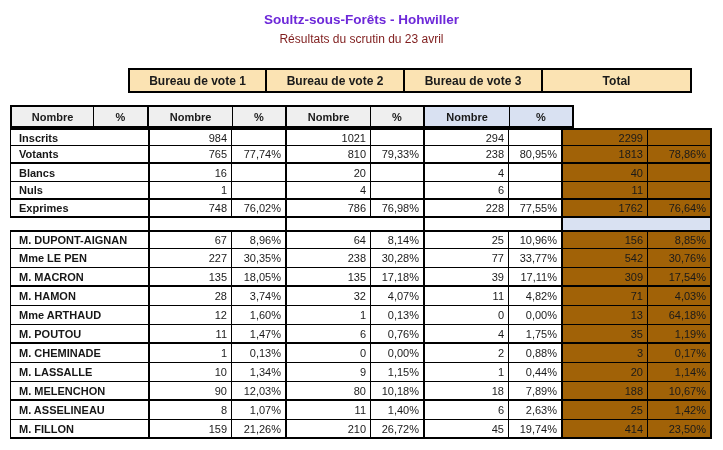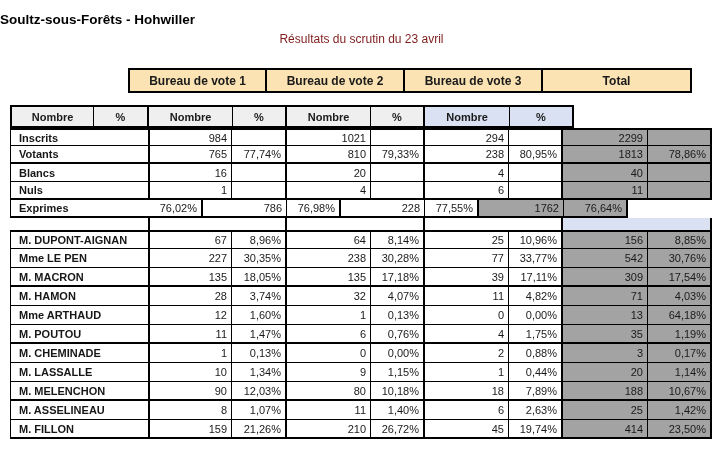--- a/index.html
+++ b/index.html
@@ -1,19 +1,19 @@
 <!DOCTYPE html>
 <html><head>
 <meta charset="utf-8">
 <style>
   html,body{margin:0;padding:0;background:#fff;}
   .page{position:relative;width:723px;height:450px;background:#ffffff;
         font-family:"Liberation Sans", sans-serif;color:#1a1a1a;overflow:hidden;}
-  .title{position:absolute;top:12px;left:0;width:723px;
-         font-weight:bold;font-size:13.5px;color:#000000;}
+  .title{position:absolute;top:12px;left:0;width:723px;text-align:center;
+         font-weight:bold;font-size:13.5px;color:#6d28d9;}
   .subtitle{position:absolute;top:32px;left:0;width:723px;text-align:center;
             font-size:12px;color:#7f1d1d;}
   .tablewrap{position:absolute;left:10px;top:68px;}
   .row{display:flex;}
   .cell{box-sizing:border-box;display:flex;align-items:center;font-size:11px;
         border:0 solid #000;overflow:hidden;white-space:nowrap;}
   
   .bh-row{display:flex;margin-left:118px;height:25px;}
   .bh{box-sizing:border-box;background:#fbe3b3;border:2px solid #000;border-left:0;
       display:flex;align-items:center;justify-content:center;
@@ -30,21 +30,21 @@
   .nom{width:84px;border-right:1px solid #000;justify-content:flex-end;padding-right:4px;}
   .pct{width:55px;border-right:2px solid #000;justify-content:flex-end;padding-right:4px;}
   .g0.nom{border-left:2px solid #000;}
   .g1.pct,.g2.pct{width:54px;}
   .g3.nom{width:85px;}
   .g3.pct{width:64px;}
   .sh.nom,.sh.pct{padding-right:0;justify-content:center;}
   .tot{background:#d9e1f2;}
   
   .drow .cell{border-bottom:1px solid #000;background:#fff;}
-  .drow .cell.tot{background:#a3a3a3;}
+  .drow .cell.tot{background:#a16207;}
   .drow.tb .cell{border-bottom-width:2px;}
   .drow.tt .cell{border-top:2px solid #000;}
   .drow{height:18px;}
   .drow.cand{height:19px;}
   .label{width:138px;background:#f8cbad;border-left:1px solid #000;
          font-weight:bold;padding-left:8px;color:#171717;}
   
   .sep{display:flex;height:12px;}
   .sep .sp{box-sizing:border-box;border-right:2px solid #000;background:#fff;}
   .sep .sp-label{width:138px;border:0;background:#fff;}
@@ -121,20 +121,21 @@
           <div class="cell pct g0"></div>
           <div class="cell nom g1">4</div>
           <div class="cell pct g1"></div>
           <div class="cell nom g2">6</div>
           <div class="cell pct g2"></div>
           <div class="cell nom g3 tot">11</div>
           <div class="cell pct g3 tot"></div>
         </div>
         <div class="row drow tb">
           <div class="cell label">Exprimes</div>
+          <div class="cell nom g0">748</div>
           <div class="cell pct g0">76,02%</div>
           <div class="cell nom g1">786</div>
           <div class="cell pct g1">76,98%</div>
           <div class="cell nom g2">228</div>
           <div class="cell pct g2">77,55%</div>
           <div class="cell nom g3 tot">1762</div>
           <div class="cell pct g3 tot">76,64%</div>
         </div>
       </div>
 

